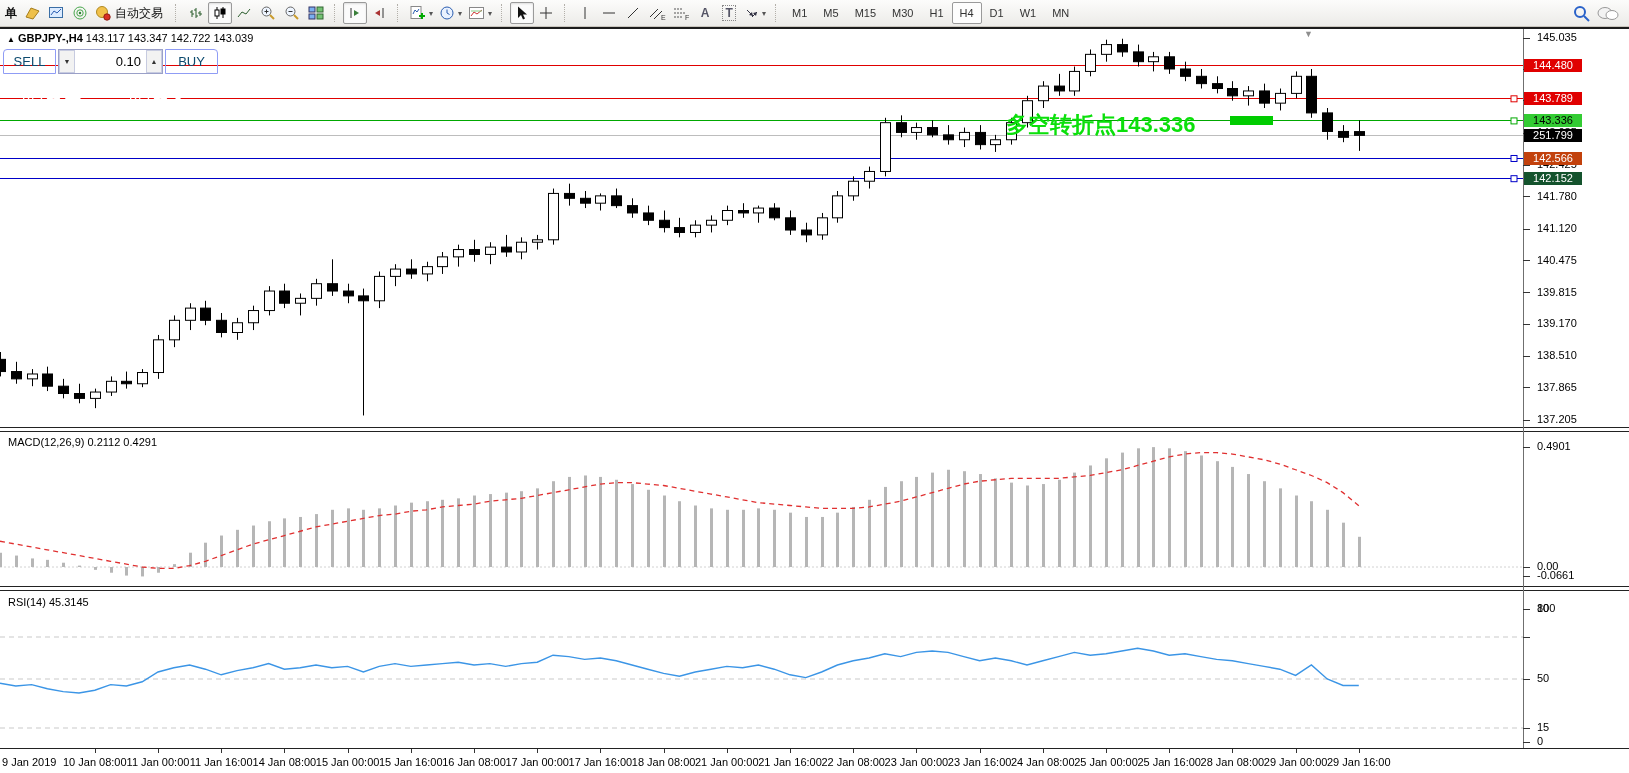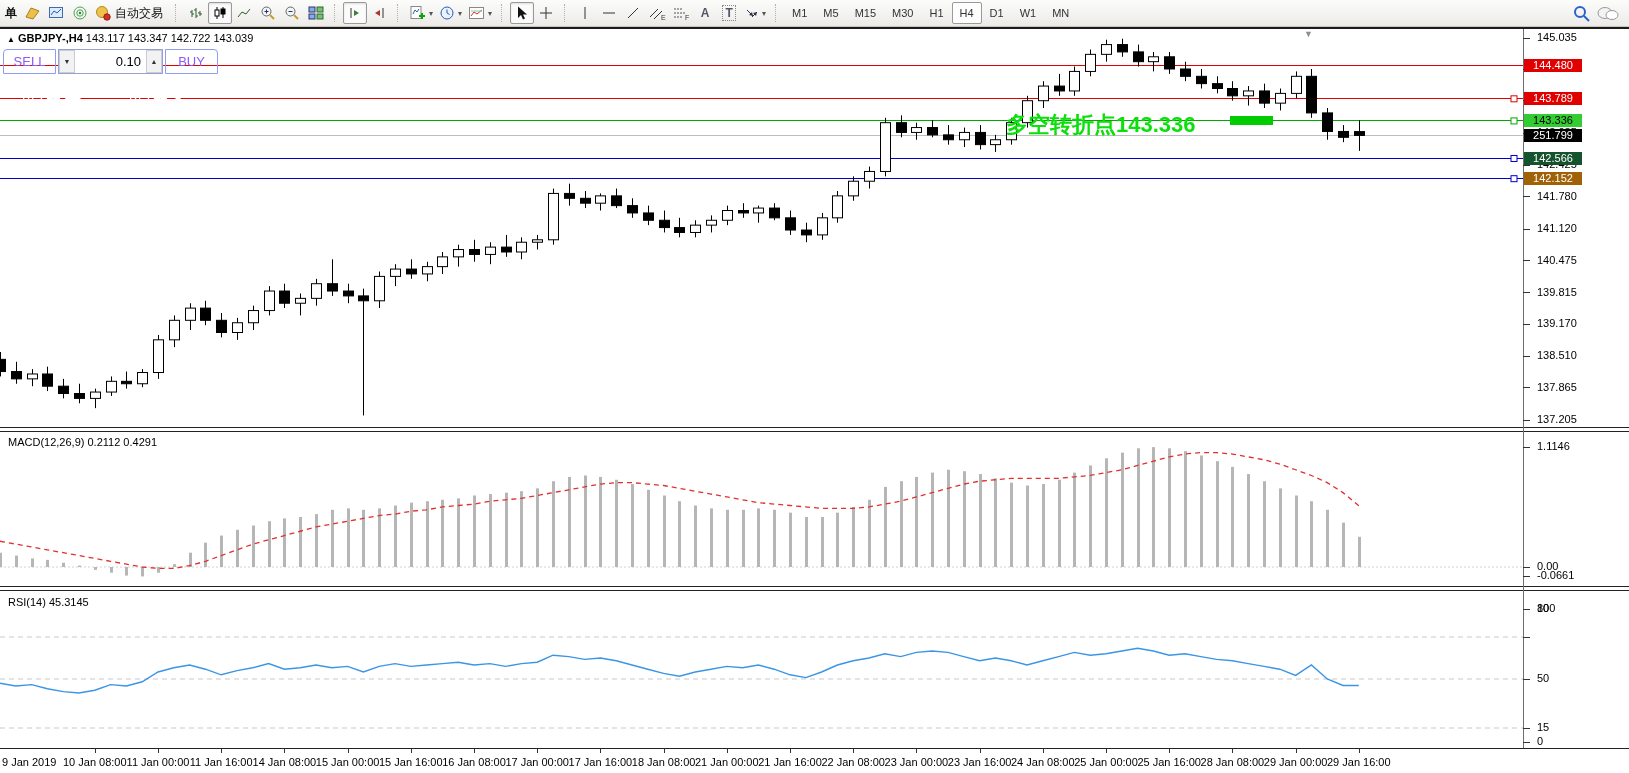--- a/index.html
+++ b/index.html
@@ -32,21 +32,21 @@
   .symbol-bar{position:absolute;left:7px;top:32px;font-size:11px;color:#000;z-index:5;white-space:nowrap;}
   .symbol-bar .sym{font-weight:bold;}
   .ind-label{position:absolute;left:8px;font-size:11px;color:#000;z-index:5;white-space:nowrap;}
   .annotation{position:absolute;left:1006px;top:110px;font-size:22px;font-weight:bold;z-index:3;white-space:nowrap;}
   #green-box{position:absolute;z-index:3;}
   .shift-marker{position:absolute;left:1304px;top:29px;font-size:9px;color:#8e8e8e;z-index:3;}
   
   .trade-panel{position:absolute;left:3px;top:49px;width:215px;z-index:6;}
   .tp-row1{display:flex;height:25px;gap:2px;}
   .tp-row2{display:flex;height:32px;gap:3px;margin-top:2px;}
-  .tp-btn{width:53px;color:#8b5cf6;font-size:13px;display:flex;align-items:center;justify-content:center;
+  .tp-btn{width:53px;color:#0c4a6e;font-size:13px;display:flex;align-items:center;justify-content:center;
           border:1px solid #8f9cf5;box-sizing:border-box;}
   .tp-sell{border-radius:4px 0 0 0;}
   .tp-buy{border-radius:0 4px 0 0;}
   .tp-stepper{flex:1;display:flex;border:1px solid #9aa0c8;background:#fff;box-sizing:border-box;}
   .tp-arrow{width:16px;display:flex;align-items:center;justify-content:center;font-size:7px;color:#333;
             background:#f2f2f2;border:1px solid #c7cbe0;box-sizing:border-box;}
   .tp-vol{flex:1;display:flex;align-items:center;justify-content:flex-end;padding-right:5px;
           font-size:13px;color:#000;background:#fff;}
   .tp-price{width:104px;color:#fff;display:flex;align-items:flex-end;justify-content:center;padding-bottom:3px;box-sizing:border-box;}
   .tp-price .pfx{font-size:14px;line-height:1;margin-right:1px;margin-bottom:1px;}
@@ -606,24 +606,24 @@
       <div class="pdash" style="top: 355.92px;"></div>
       <div class="ptick" style="top: 349.42px;">138.510</div>
       <div class="pdash" style="top: 387.396px;"></div>
       <div class="ptick" style="top: 380.896px;">137.865</div>
       <div class="pdash" style="top: 419.604px;"></div>
       <div class="ptick" style="top: 413.104px;">137.205</div>
       <div class="badge" style="top: 58.584px; background: rgb(224, 0, 0); color: rgb(255, 255, 255);">144.480</div>
       <div class="badge" style="top: 92.3048px; background: rgb(224, 0, 0); color: rgb(255, 255, 255);">143.789</div>
       <div class="badge" style="top: 114.411px; background: rgb(51, 204, 51); color: rgb(0, 0, 0);">143.336</div>
       <div class="badge" style="top: 128.905px; background: rgb(0, 0, 0); color: rgb(255, 255, 255);">251.799</div>
-      <div class="badge" style="top: 151.987px; background: #14532d; color: rgb(255, 255, 255);">142.566</div>
-      <div class="badge" style="top: 172.19px; background: #a16207; color: rgb(255, 255, 255);">142.152</div>
+      <div class="badge" style="top: 151.987px; background: #c2410c; color: rgb(255, 255, 255);">142.566</div>
+      <div class="badge" style="top: 172.19px; background: #14532d; color: rgb(255, 255, 255);">142.152</div>
       <div class="pdash" style="top: 446.609px;"></div>
-      <div class="ptick" style="top: 440.109px;">1.1146</div>
+      <div class="ptick" style="top: 440.109px;">0.4901</div>
       <div class="pdash" style="top: 566.5px;"></div>
       <div class="ptick" style="top: 560px;">0.00</div>
       <div class="pdash" style="top: 575.952px;"></div>
       <div class="ptick" style="top: 569.452px;">-0.0661</div>
       <div class="pdash" style="top: 608.5px;"></div>
       <div class="ptick" style="top: 602px;">100</div>
       <div class="pdash" style="top: 636.5px;"></div>
       <div class="ptick" style="top: 602px;">80</div>
       <div class="pdash" style="top: 678.5px;"></div>
       <div class="ptick" style="top: 672px;">50</div>

